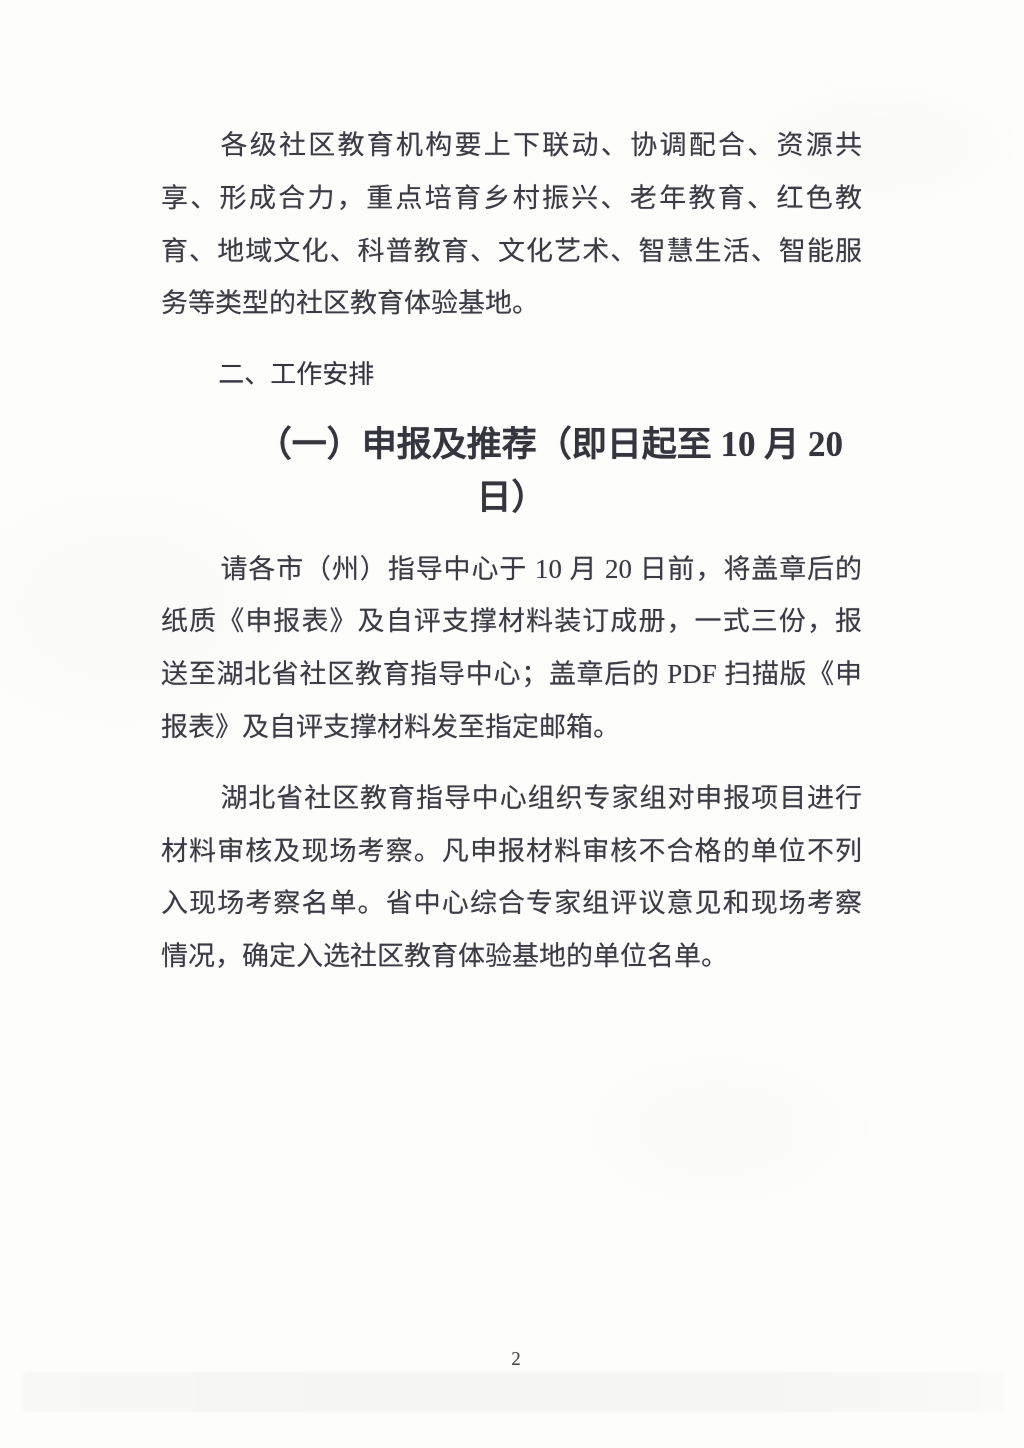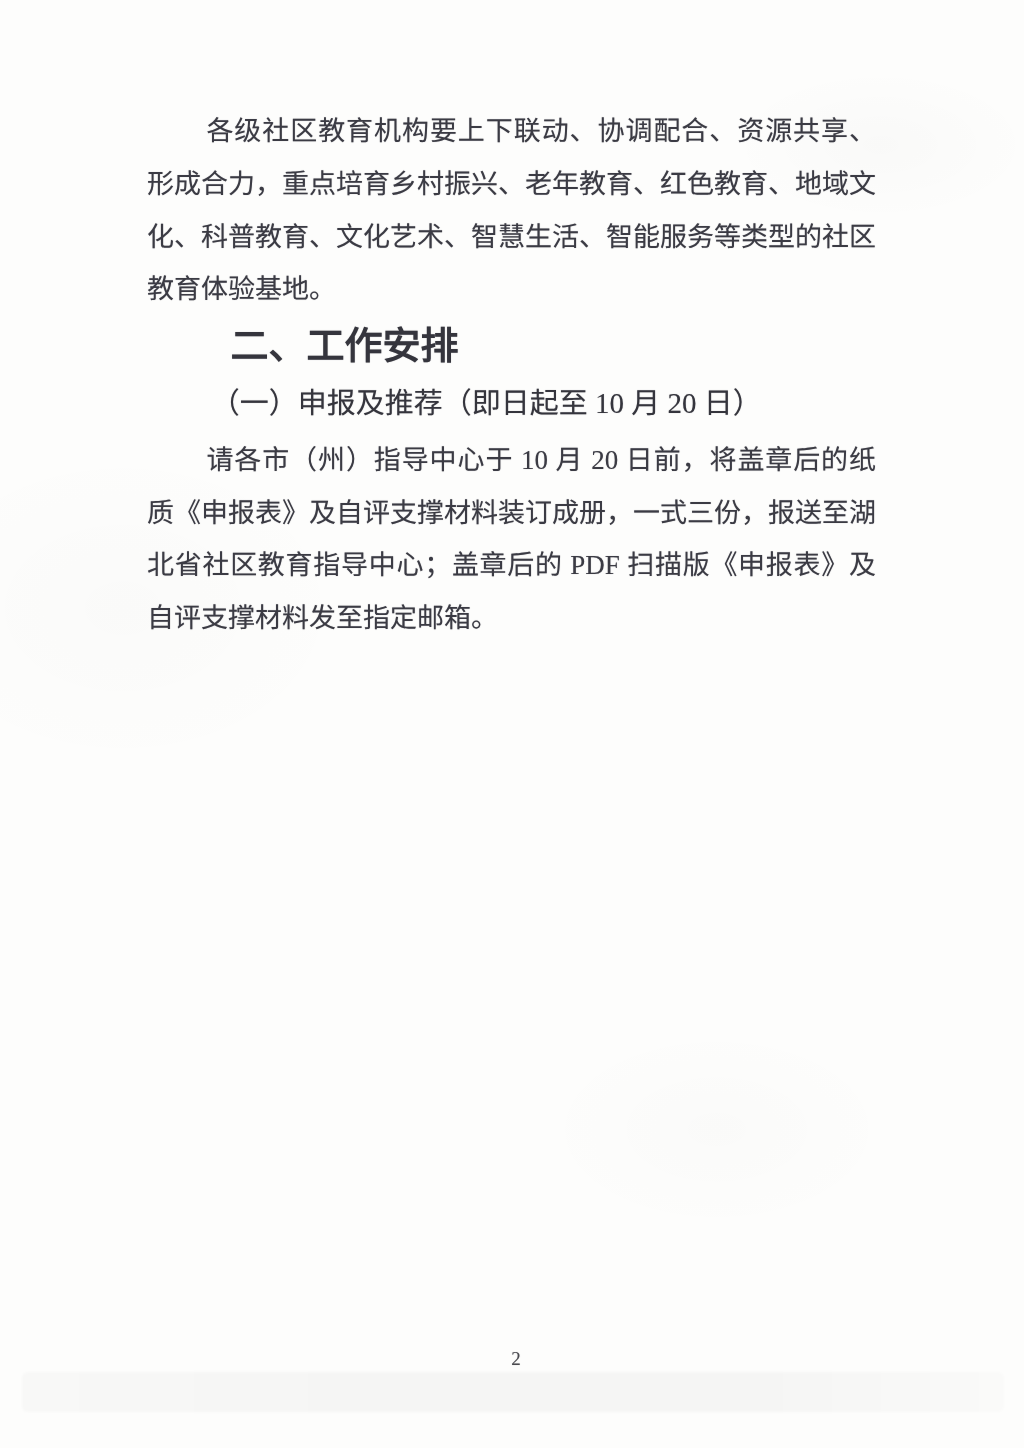--- a/index.html
+++ b/index.html
@@ -27,35 +27,35 @@
     width: 737px;
     color: var(--ink, #3b3b44);
     font-family: "Liberation Serif", "DejaVu Serif", serif;
     font-size: 27px;
     line-height: 52.8px;
     text-align: justify;
     text-justify: inter-character;
     text-shadow: 0 0 1px rgba(59,59,68,0.40);
   }
   .doc-body p {
-    margin: 4px;
+    margin: 18px;
     text-indent: 2.2em;
   }
   .doc-body p.heading {
     font-family: "DejaVu Sans", "Liberation Sans", sans-serif;
-    font-weight: 700;
-    font-size: 38px;
+    font-weight: 400;
+    font-size: 26px;
     color: var(--heading-ink, #35353d);
     text-align: left;
   }
   .doc-body p.subheading {
-    font-weight: 400;
-    font-size: 29px;
+    font-weight: 700;
+    font-size: 35px;
     color: var(--heading-ink, #35353d);
-    text-align: left;
+    text-align: center;
   }
   .scan-band {
     position: absolute;
     left: 22px;
     top: 1372px;
     width: 982px;
     height: 40px;
     background: linear-gradient(90deg,
       rgba(0,0,0,0.020) 0%,
       rgba(0,0,0,0.032) 35%,
@@ -78,16 +78,17 @@
 </style>
 </head>
 <body>
 
 <div class="page">
   <div class="doc-body">
       <p class="body">各级社区教育机构要上下联动、协调配合、资源共享、形成合力，重点培育乡村振兴、老年教育、红色教育、地域文化、科普教育、文化艺术、智慧生活、智能服务等类型的社区教育体验基地。</p>
       <p class="heading">二、工作安排</p>
       <p class="subheading">（一）申报及推荐（即日起至 10 月 20 日）</p>
       <p class="body">请各市（州）指导中心于 10 月 20 日前，将盖章后的纸质《申报表》及自评支撑材料装订成册，一式三份，报送至湖北省社区教育指导中心；盖章后的 PDF 扫描版《申报表》及自评支撑材料发至指定邮箱。</p>
+      <p class="body">湖北省社区教育指导中心组织专家组对申报项目进行材料审核及现场考察。凡申报材料审核不合格的单位不列入现场考察名单。省中心综合专家组评议意见和现场考察情况，确定入选社区教育体验基地的单位名单。</p>
     </div>
   <div class="scan-band"></div>
   <div class="page-number">2</div>
 </div>
 
 </body></html>

